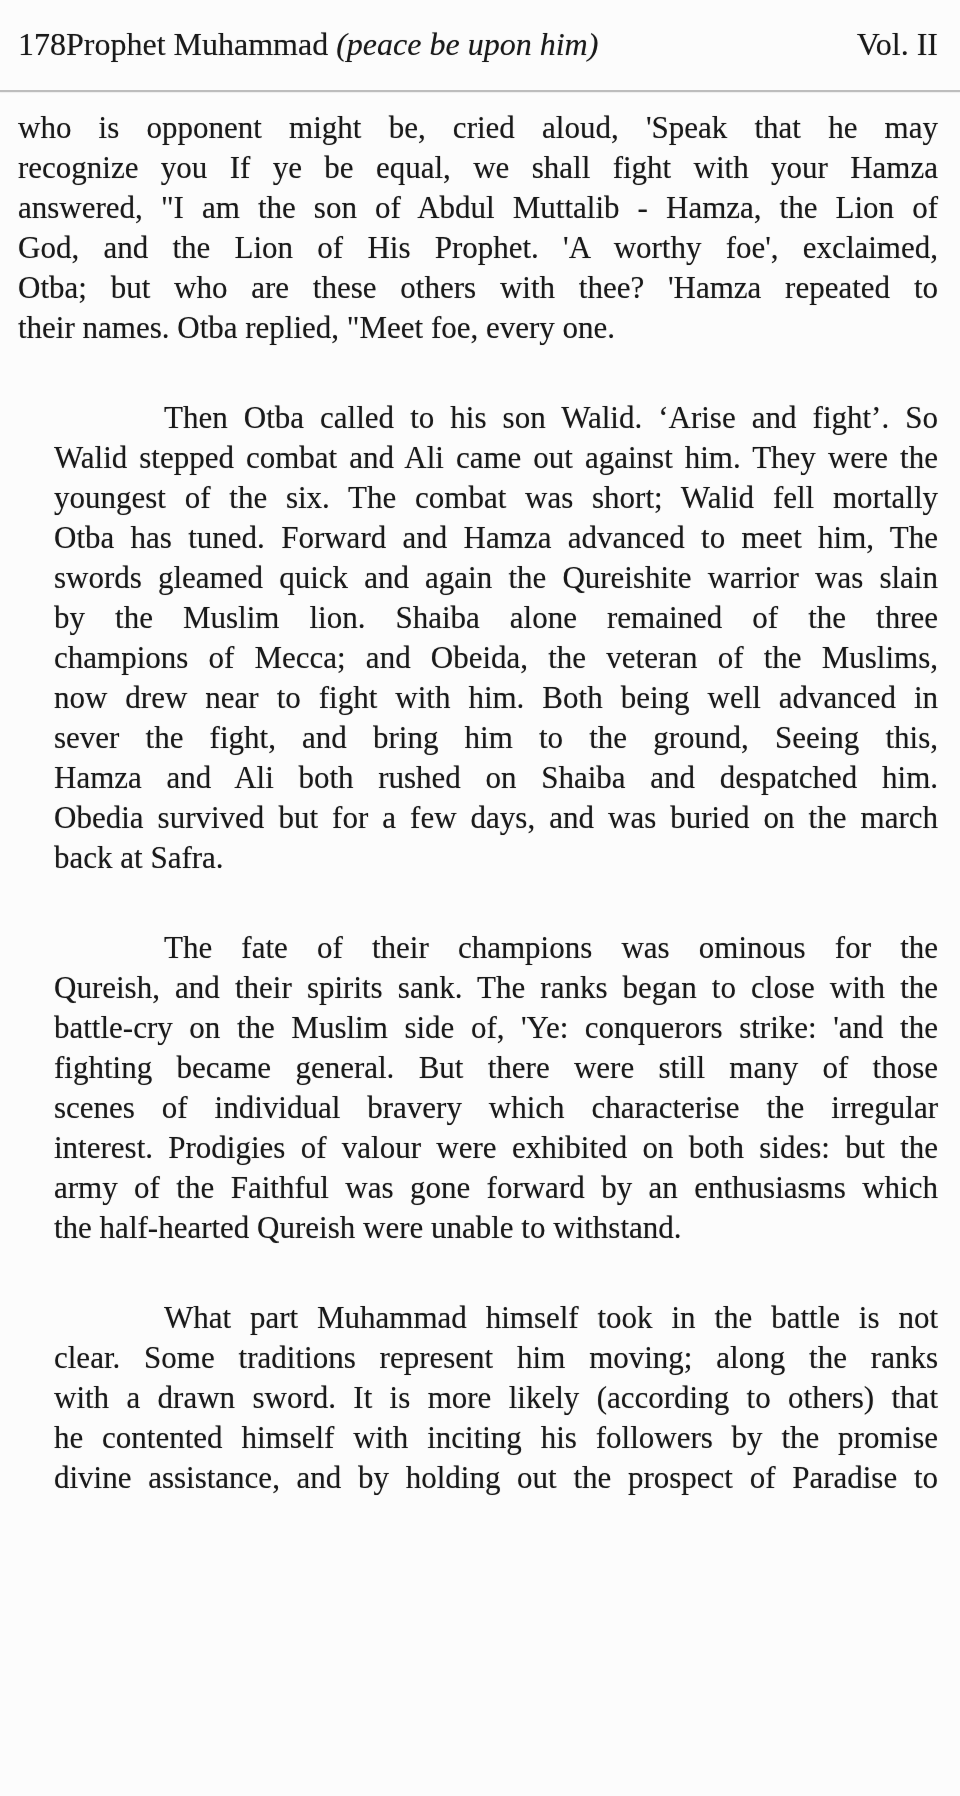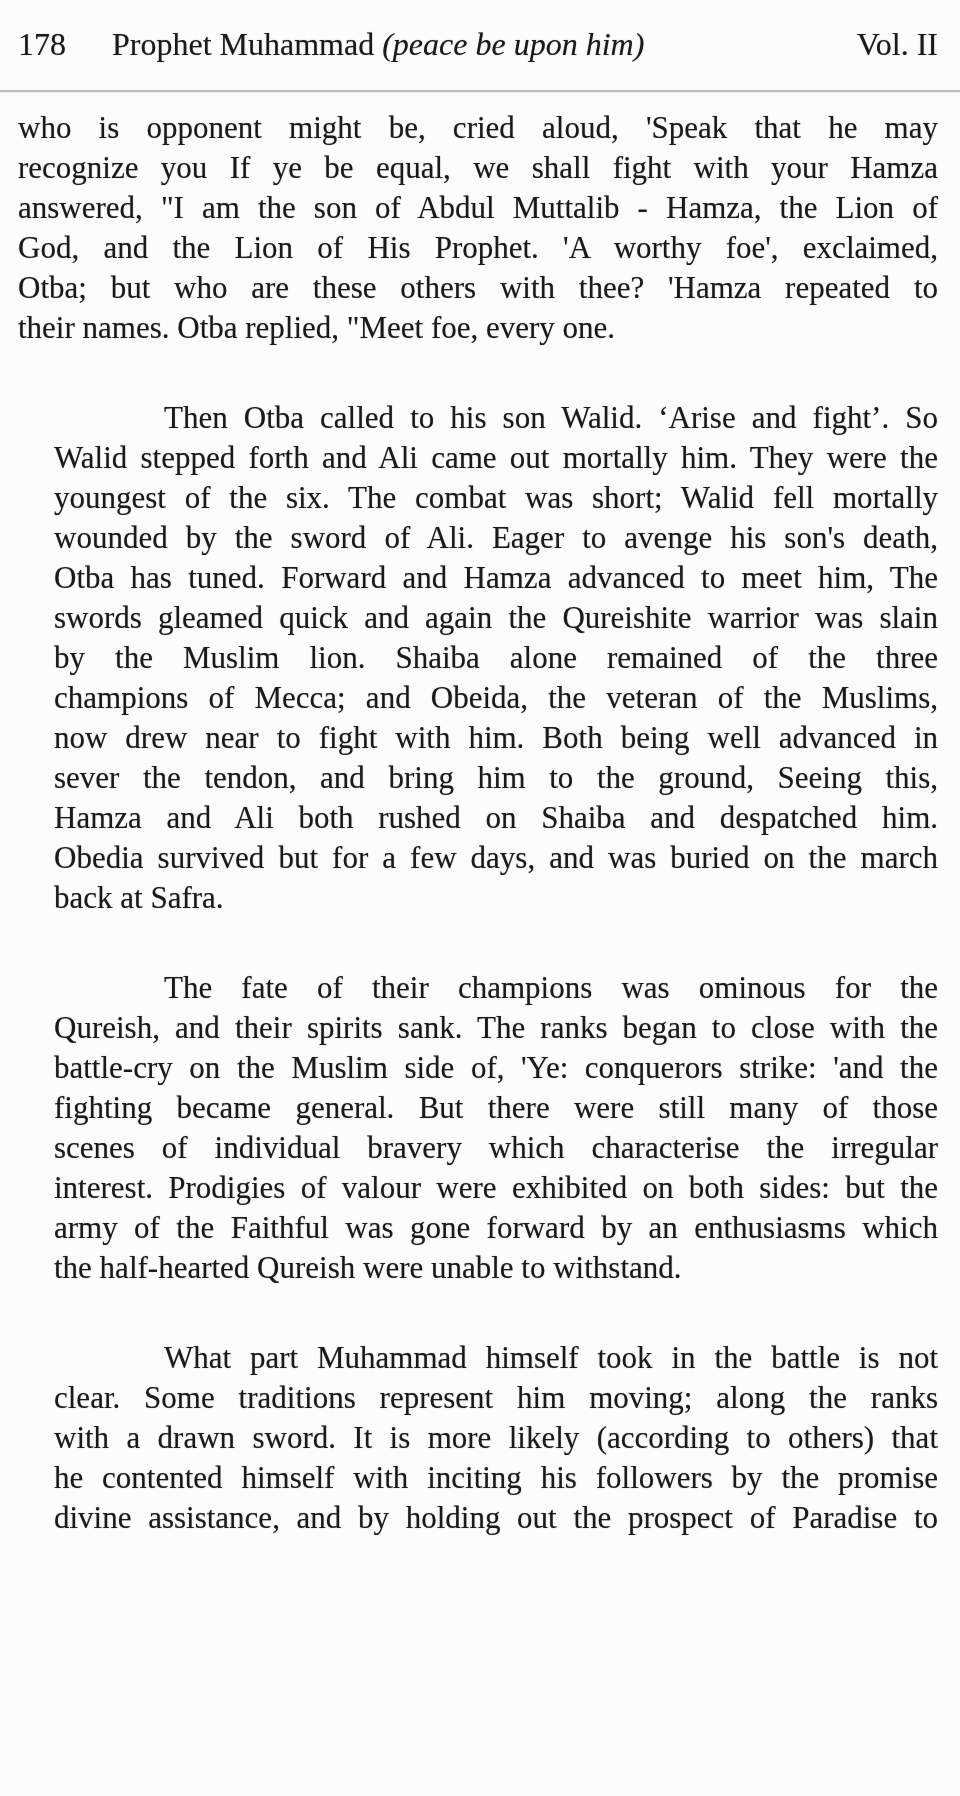--- a/index.html
+++ b/index.html
@@ -25,21 +25,21 @@
   
   .header {
     display: flex;
     align-items: baseline;
     padding-top: 26px;
     font-size: 32px;
     line-height: 36px;
     white-space: nowrap;
   }
   .header .pagenum { flex: 0 0 auto; }
-  .header .title   { flex: 0 0 auto; margin-left: 46px; }
+  .header .title   { flex: 0 0 auto; }
   .header .volume  { flex: 0 0 auto; margin-left: auto; }
   .italic { font-style: italic; }
   
   .rule {
     height: 2px;
     background: #bdbdbd;
     margin: 28px -22px 0 -18px;
     box-shadow: 0 1px 1px rgba(0,0,0,0.06);
   }
   
@@ -73,29 +73,28 @@
       <div class="para">
         <div class="text-line">who is opponent might be, cried aloud, 'Speak that he may</div>
         <div class="text-line">recognize you If ye be equal, we shall fight with your Hamza</div>
         <div class="text-line">answered, "I am the son of Abdul Muttalib - Hamza, the Lion of</div>
         <div class="text-line">God, and the Lion of His Prophet. 'A worthy foe', exclaimed,</div>
         <div class="text-line">Otba; but who are these others with thee? 'Hamza repeated to</div>
         <div class="text-line para-end">their names. Otba replied, "Meet foe, every one.</div>
       </div>
       <div class="para">
         <div class="text-line indented">Then Otba called to his son Walid. ‘Arise and fight’. So</div>
-        <div class="text-line">Walid stepped forth and Ali came out mortally him. They were the</div>
+        <div class="text-line">Walid stepped combat and Ali came out against him. They were the</div>
         <div class="text-line">youngest of the six. The combat was short; Walid fell mortally</div>
-        <div class="text-line">wounded by the sword of Ali. Eager to avenge his son's death,</div>
         <div class="text-line">Otba has tuned. Forward and Hamza advanced to meet him, The</div>
         <div class="text-line">swords gleamed quick and again the Qureishite warrior was slain</div>
         <div class="text-line">by the Muslim lion. Shaiba alone remained of the three</div>
         <div class="text-line">champions of Mecca; and Obeida, the veteran of the Muslims,</div>
         <div class="text-line">now drew near to fight with him. Both being well advanced in</div>
-        <div class="text-line">sever the tendon, and bring him to the ground, Seeing this,</div>
+        <div class="text-line">sever the fight, and bring him to the ground, Seeing this,</div>
         <div class="text-line">Hamza and Ali both rushed on Shaiba and despatched him.</div>
         <div class="text-line">Obedia survived but for a few days, and was buried on the march</div>
         <div class="text-line para-end">back at Safra.</div>
       </div>
       <div class="para">
         <div class="text-line indented">The fate of their champions was ominous for the</div>
         <div class="text-line">Qureish, and their spirits sank. The ranks began to close with the</div>
         <div class="text-line">battle-cry on the Muslim side of, 'Ye: conquerors strike: 'and the</div>
         <div class="text-line">fighting became general. But there were still many of those</div>
         <div class="text-line">scenes of individual bravery which characterise the irregular</div>

